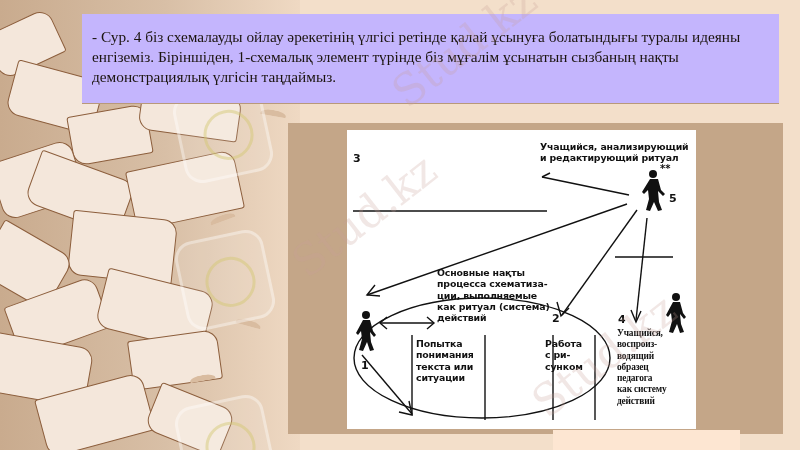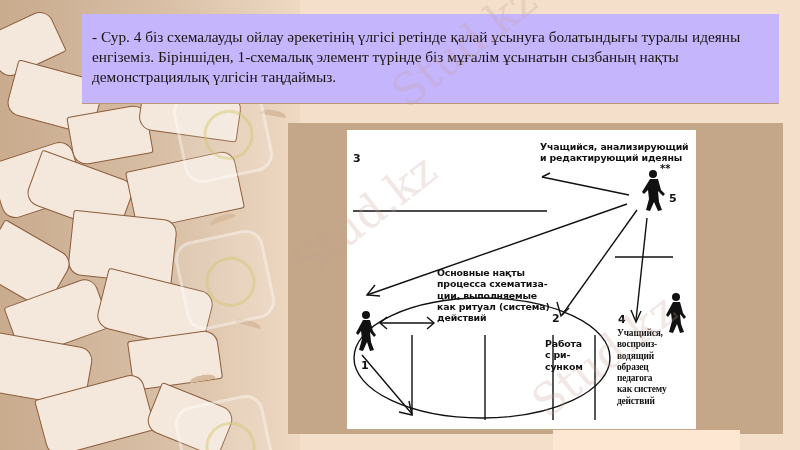--- a/index.html
+++ b/index.html
@@ -148,33 +148,37 @@
     </g>
     <g fill="#111">
       <circle cx="329" cy="167" r="4"></circle>
       <path d="M326 172 L333 172 L336 183 L339 187 L337 189 L333 184 L334 194 L337 202 L333 203 L330 194 L326 203 L322 202 L325 191 L324 183 L321 187 L319 185 Z"></path>
     </g>
   </svg>
 
   <span class="fig-num" style="left:6px;top:22px;">3</span>
 
   <div class="fig-text" style="left:193px;top:11px;">Учащийся, анализирующий
-и редактирующий идеяны</div>
+и редактирующий ритуал</div>
   <span class="fig-num" style="left:313px;top:33px;font-size:10px;">**</span>
   <span class="fig-num" style="left:322px;top:62px;">5</span>
 
   <div class="fig-text" style="left:90px;top:137px;">Основные нақты
 процесса схематиза-
 ции, выполняемые
 как ритуал (система)
 действий</div>
   <span class="fig-num" style="left:14px;top:229px;">1</span>
   <span class="fig-num" style="left:205px;top:182px;">2</span>
   <span class="fig-num" style="left:271px;top:183px;">4</span>
 
+  <div class="fig-text" style="left:69px;top:208px;">Попытка
+понимания
+текста или
+ситуации</div>
   <div class="fig-text" style="left:198px;top:208px;">Работа
 с ри-
 сунком</div>
 
   <div class="fig-text" style="left:270px;top:198px;font-family:Liberation Serif, serif;">Учащийся,
 воспроиз-
 водящий
 образец
 педагога
 как систему

